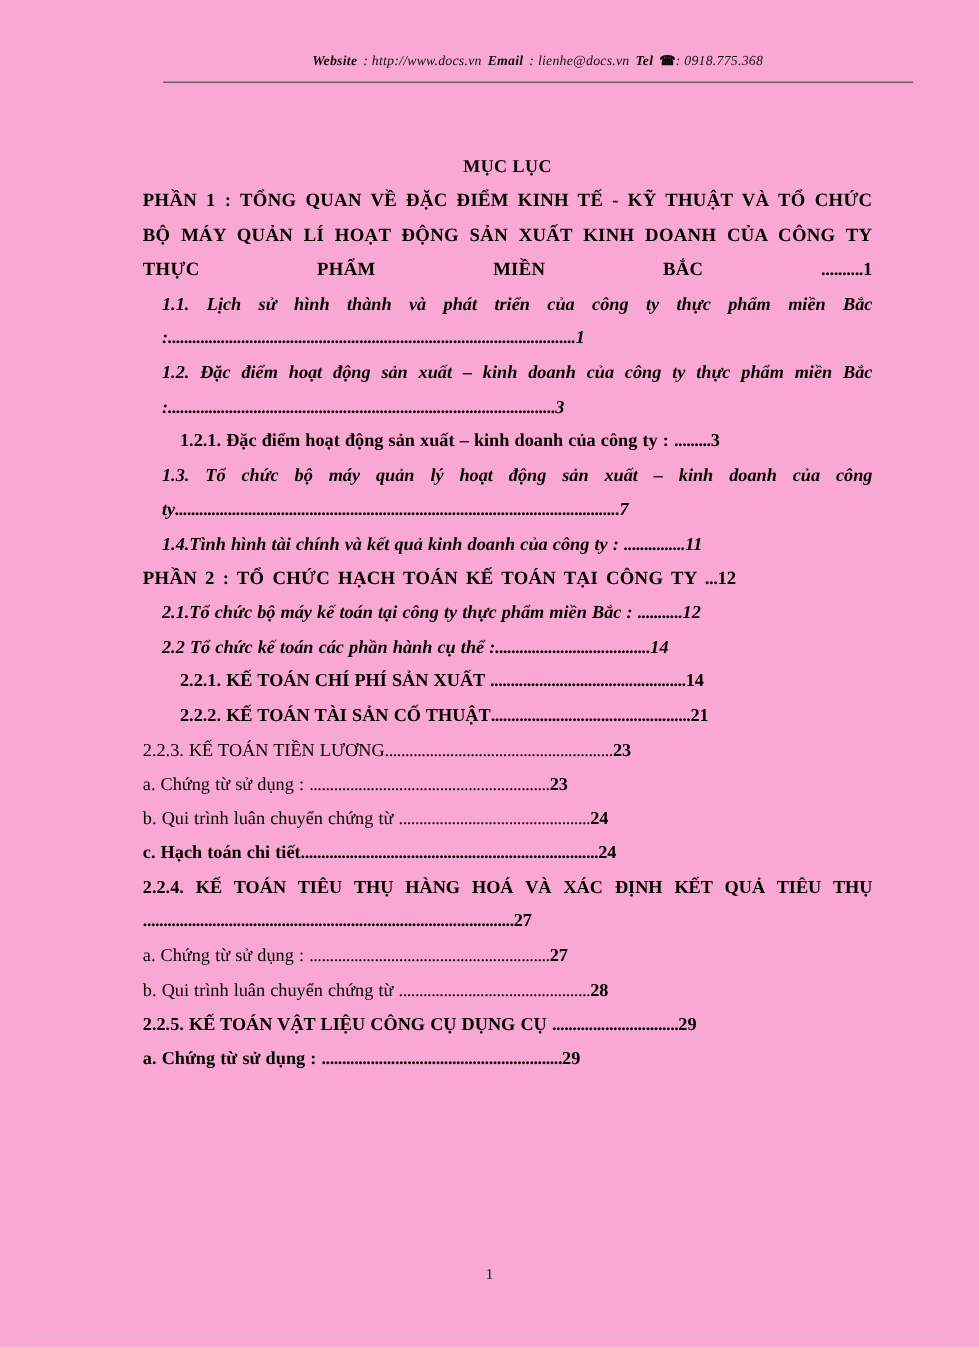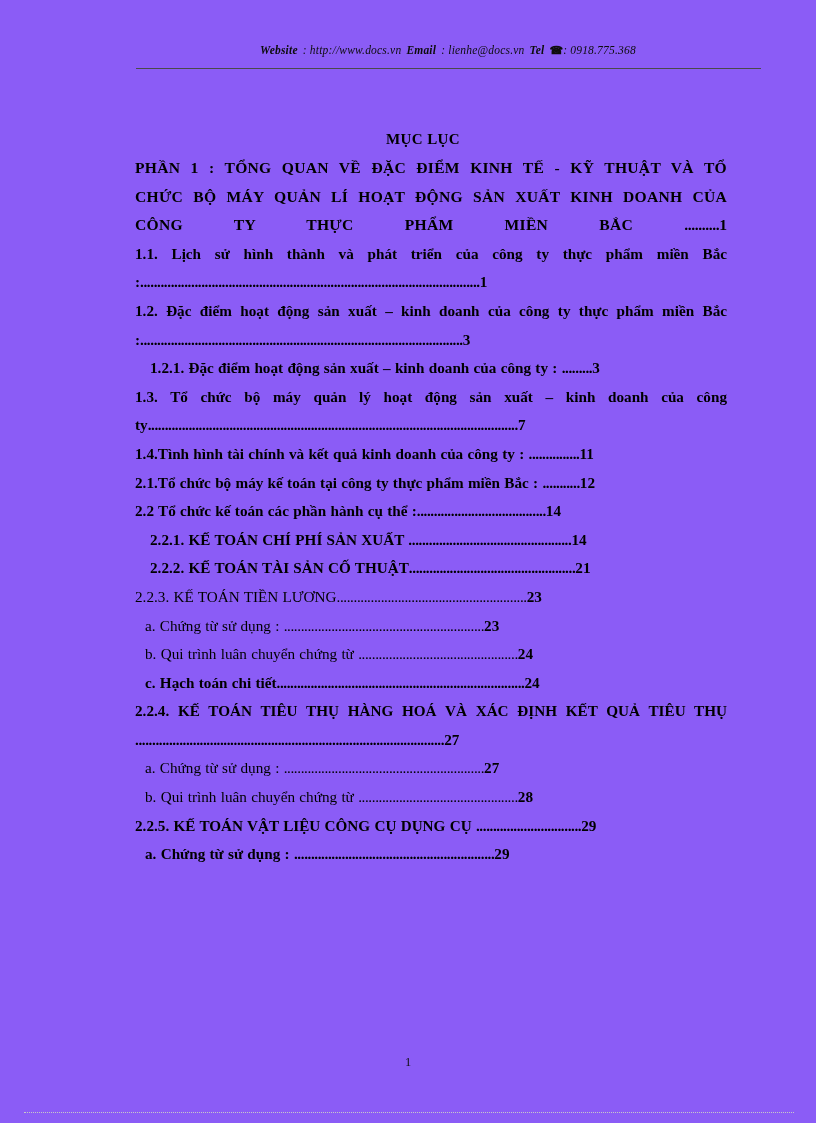--- a/index.html
+++ b/index.html
@@ -13,21 +13,21 @@
     position: relative;
     font-family: "Liberation Serif", "DejaVu Serif", serif;
     color: #000000;
     overflow: hidden;
   }
 
   
   .page {
     position: absolute;
     inset: 0;
-    background: #8b5cf6;
+    background: #f9a8d4;
   }
 
   
   .page-header {
     position: absolute;
     top: 44px;
     left: 135px;
     width: 626px;
     text-align: center;
     white-space: nowrap;
@@ -107,24 +107,24 @@
   .lvl-part {
     font-weight: bold;
     font-size: 15.6px;
     letter-spacing: 0.25px;
     word-spacing: 2.5px;
   }
   .bold     { font-weight: bold; }
   .reg      { font-weight: normal; }
 
   
-  .i0 { margin-left: 16px;  }
-  .i1 { margin-left: 16px; }
+  .i0 { margin-left: 0px;  }
+  .i1 { margin-left: 16px; font-style: italic; }
   .i2 { margin-left: 31px; }
-  .i-ab { margin-left: 26px; }
+  .i-ab { }
 
   
   .entry.full { text-align-last: justify; }
 
   
   .folio {
     position: absolute;
     top: 1055px;
     left: 0;
     width: 816px;
@@ -154,20 +154,21 @@
 
     <p class="entry full bold i1"><span class="txt">1.2. Đặc điểm hoạt động sản xuất – kinh doanh của công ty thực phẩm miền Bắc :</span><span class="leader">...............................................................................................</span><span class="pg">3</span></p>
 
     <p class="entry bold i2"><span class="txt">1.2.1. Đặc điểm hoạt động sản xuất – kinh doanh của công ty : </span><span class="leader">.........</span><span class="pg">3</span></p>
 
 
     <p class="entry full bold i1"><span class="txt">1.3. Tổ chức bộ máy quản lý hoạt động sản xuất – kinh doanh của công ty</span><span class="leader">.............................................................................................................</span><span class="pg">7</span></p>
 
     <p class="entry bold i1"><span class="txt">1.4.Tình hình tài chính và kết quả kinh doanh của công ty : </span><span class="leader">...............</span><span class="pg">11</span></p>
 
+    <p class="entry lvl-part i0"><span class="txt">PHẦN 2 : TỔ CHỨC HẠCH TOÁN KẾ TOÁN TẠI CÔNG TY </span><span class="leader">...</span><span class="pg">12</span></p>
 
     <p class="entry bold i1"><span class="txt">2.1.Tổ chức bộ máy kế toán tại công ty thực phẩm miền Bắc : </span><span class="leader">...........</span><span class="pg">12</span></p>
 
     <p class="entry bold i1"><span class="txt">2.2 Tổ chức kế toán các phần hành cụ thể :</span><span class="leader">......................................</span><span class="pg">14</span></p>
 
     <p class="entry bold i2"><span class="txt">2.2.1. KẾ TOÁN CHÍ PHÍ SẢN XUẤT </span><span class="leader">................................................</span><span class="pg">14</span></p>
 
     <p class="entry bold i2"><span class="txt">2.2.2. KẾ TOÁN TÀI SẢN CỐ THUẬT</span><span class="leader">.................................................</span><span class="pg">21</span></p>
 
     <p class="entry reg i0"><span class="txt">2.2.3. KẾ TOÁN TIỀN LƯƠNG</span><span class="leader">........................................................</span><span class="pg">23</span></p>

